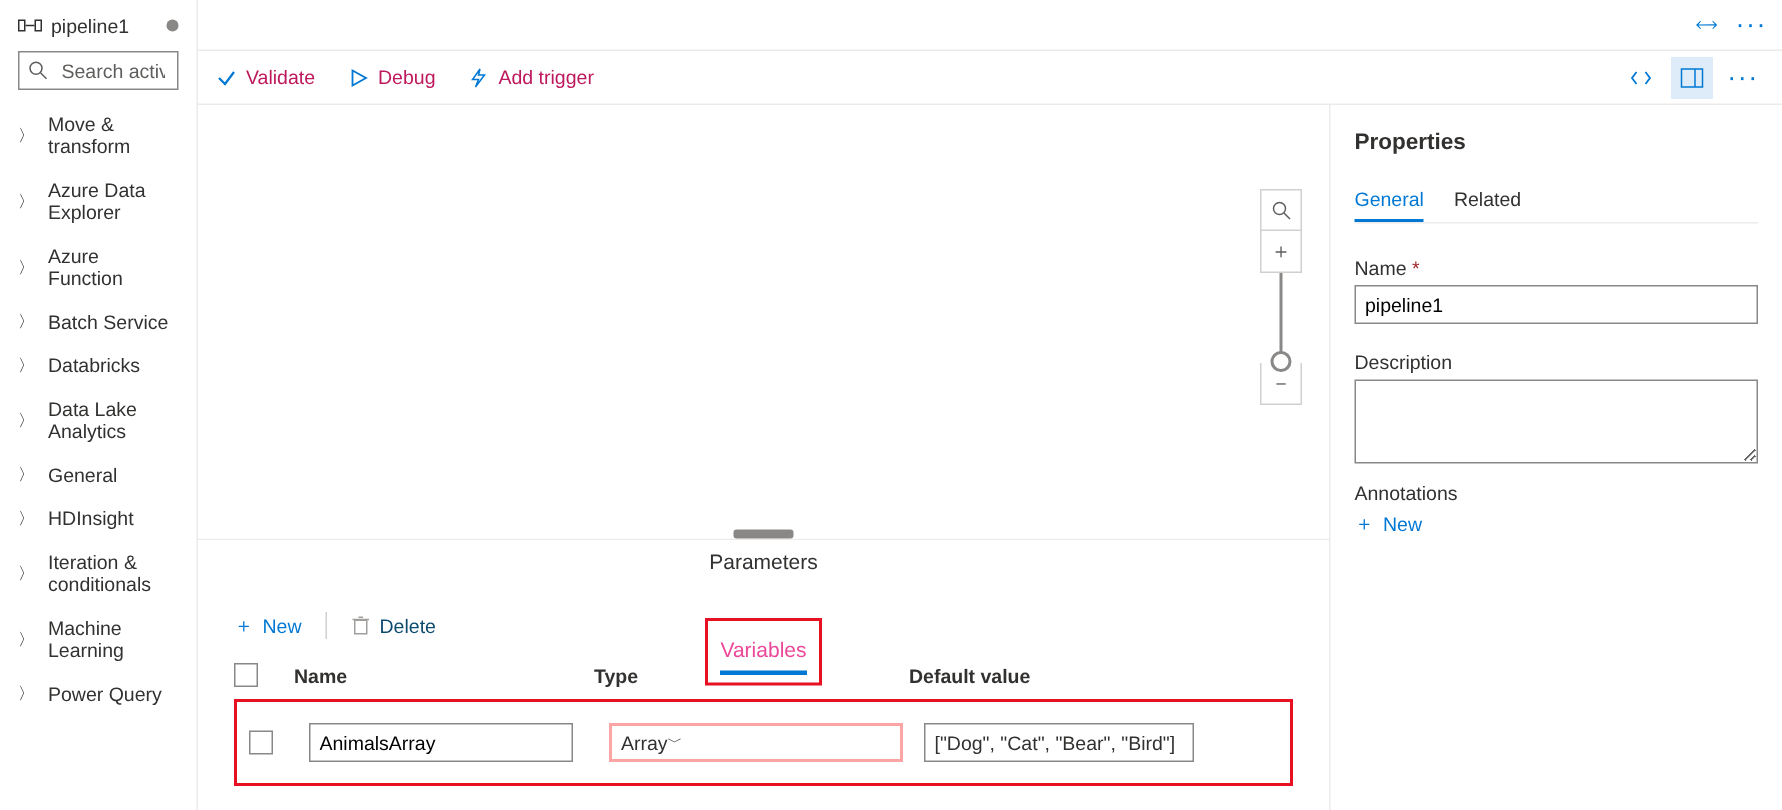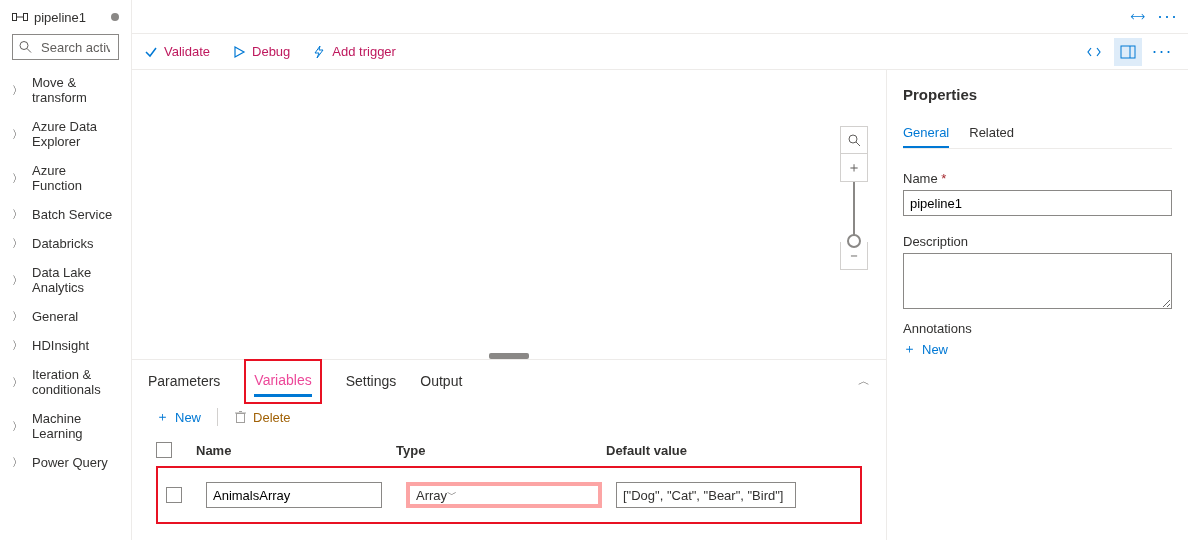--- a/index.html
+++ b/index.html
@@ -55,42 +55,42 @@
 
 .zoom-ctrl { position: absolute; right: 18px; top: 56px; display: flex; flex-direction: column; align-items: center; gap: 0; }
 .zoom-box { width: 28px; height: 28px; border: 1px solid #d2d0ce; display: flex; align-items: center; justify-content: center; color: #605e5c; background: #fff; cursor: pointer; font-size: 14px; }
 .zoom-track { width: 2px; height: 60px; background: #8a8886; position: relative; }
 .zoom-thumb { position: absolute; top: 52px; left: 50%; transform: translateX(-50%); width: 14px; height: 14px; border-radius: 50%; background: #fff; border: 2px solid #8a8886; }
 
 .canvas-handle { position: absolute; bottom: 0; left: 50%; transform: translateX(-50%); width: 40px; height: 6px; background: #8a8886; border-radius: 2px; }
 
 
 .bottom-panel { border-top: 1px solid #edebe9; }
-.tabs-row { display: flex; align-items: center; padding: 0 16px; height: 42px; gap: 24px; }
+.tabs-row { display: flex; align-items: center; padding: 0 16px; height: 42px; gap: 24px; flex-direction: column; }
 .tab { font-size: 14px; color: #323130; cursor: pointer; padding: 6px 0; }
 .tab.active { color: #ec4899; border-bottom: 3px solid #0078d4; }
 .tab-hl { border: 2px solid #e81123; padding: 5px 8px; }
 .tabs-row .tab-toggle { margin-left: auto; color: #605e5c; font-size: 12px; }
 
 .vars-actions { display: flex; align-items: center; gap: 16px; padding: 6px 24px 8px; }
 .vars-new { color: #0078d4; display: flex; align-items: center; gap: 6px; cursor: pointer; }
 .vars-divider { width: 1px; height: 18px; background: #d2d0ce; }
-.vars-delete { color: #a16207; display: flex; align-items: center; gap: 6px; }
+.vars-delete { color: #0c4a6e; display: flex; align-items: center; gap: 6px; }
 
 .vars-table { padding: 0 24px 16px; }
 .vars-head { display: flex; align-items: center; padding: 8px 0; font-size: 13px; font-weight: 600; }
 .vars-row-wrap { border: 2px solid #e81123; padding: 14px 8px; }
 .vars-row { display: flex; align-items: center; }
 .col-check { width: 40px; display: flex; align-items: center; }
 .col-name { width: 200px; }
 .col-type { width: 210px; }
 .col-default { width: 236px; }
 .chkbox { width: 16px; height: 16px; border: 1px solid #8a8886; background: #fff; }
 .cell-input { width: 176px; height: 26px; border: 1px solid #8a8886; padding: 0 6px; font-size: 13px; }
-.cell-select { width: 196px; height: 26px; border: 4px solid #fca5a5; padding: 0 6px; font-size: 13px; display: flex; align-items: center; background: #fff; }
+.cell-select { width: 196px; height: 26px; border: 2px solid #fca5a5; padding: 0 6px; font-size: 13px; display: flex; align-items: center; background: #fff; }
 .cell-default { width: 180px; height: 26px; border: 1px solid #8a8886; padding: 0 6px; font-size: 13px; display: flex; align-items: center; background: #fff; }
 
 
 .props { width: 302px; border-left: 1px solid #edebe9; padding: 16px 16px; display: flex; flex-direction: column; gap: 8px; }
 .props h2 { font-size: 15px; font-weight: 600; margin-bottom: 8px; }
 .props-tabs { display: flex; gap: 20px; border-bottom: 1px solid #edebe9; margin-bottom: 14px; }
 .props-tab { padding: 6px 0; font-size: 13px; cursor: pointer; }
 .props-tab.active { color: #0078d4; border-bottom: 2px solid #0078d4; font-weight: 400; }
 .field-label { font-size: 13px; margin-bottom: 4px; }
 .req { color: #a4262c; }

